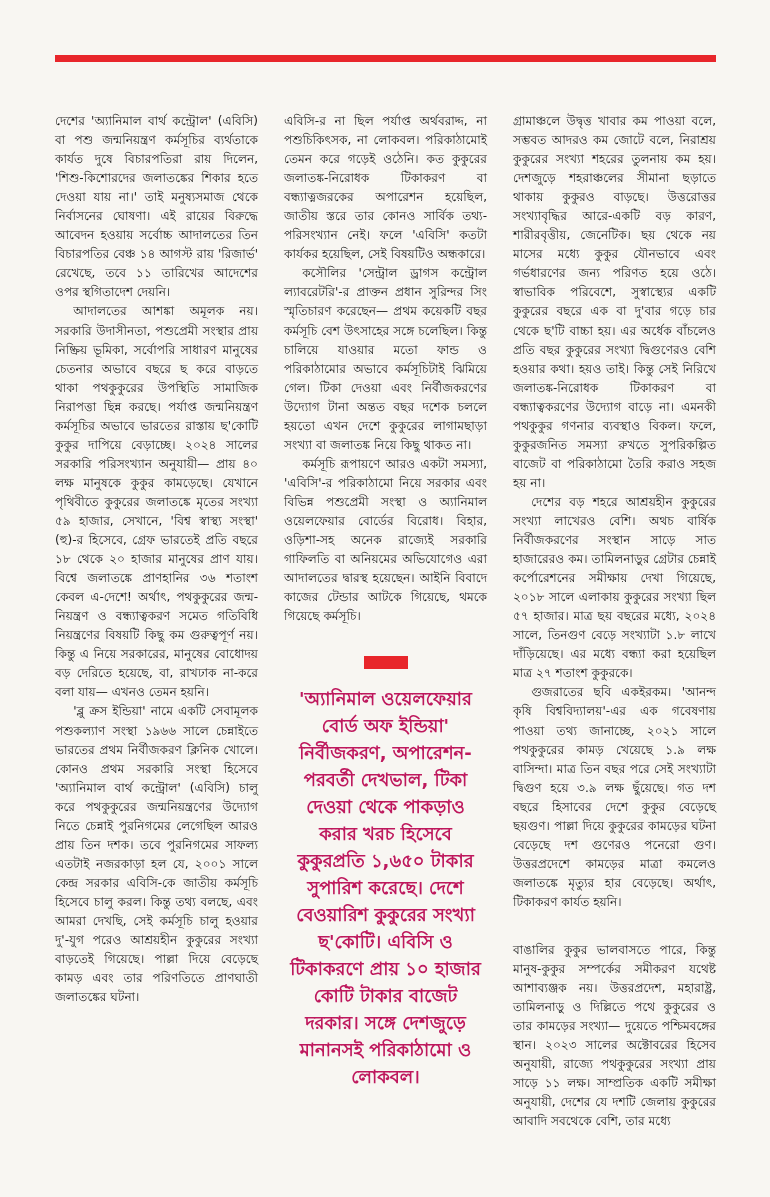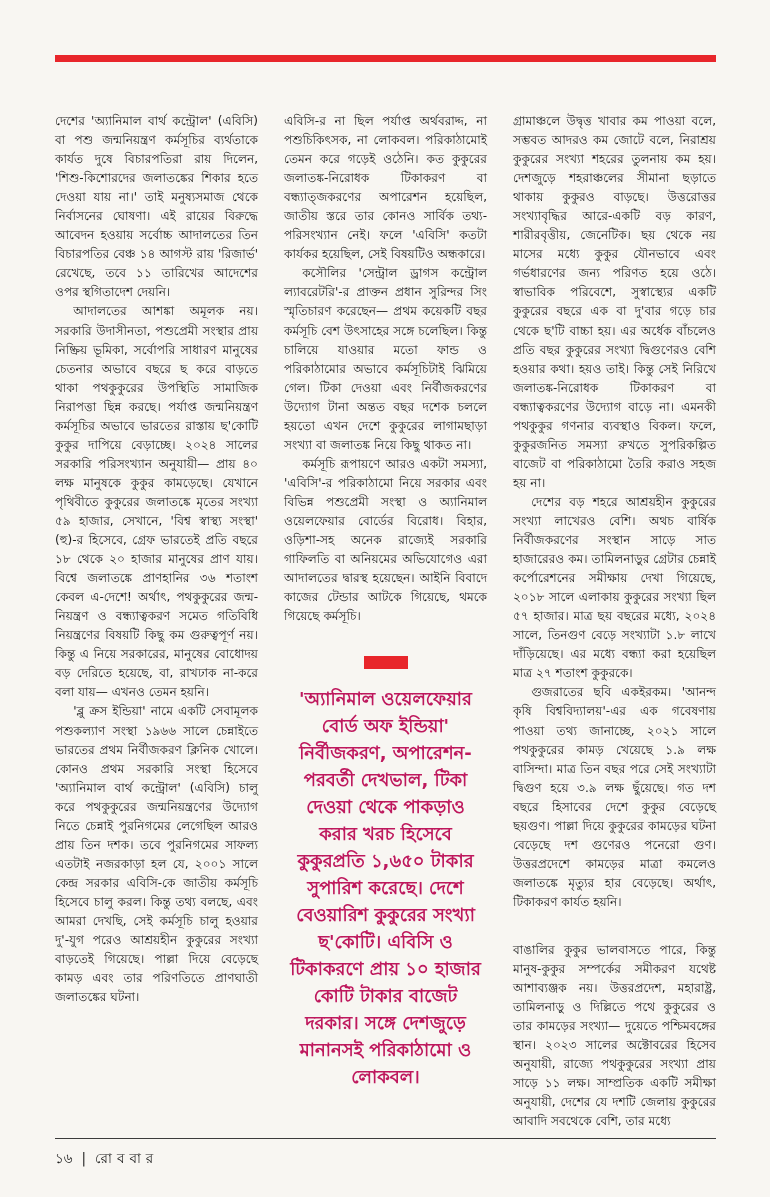--- a/index.html
+++ b/index.html
@@ -71,40 +71,32 @@
 
   <div class="content">
 
     <div class="col">
       <p>দেশের 'অ্যানিমাল বার্থ কন্ট্রোল' (এবিসি) বা পশু জন্মনিয়ন্ত্রণ কর্মসূচির ব্যর্থতাকে কার্যত দুষে বিচারপতিরা রায় দিলেন, 'শিশু-কিশোরদের জলাতঙ্কের শিকার হতে দেওয়া যায় না।' তাই মনুষ্যসমাজ থেকে নির্বাসনের ঘোষণা। এই রায়ের বিরুদ্ধে আবেদন হওয়ায় সর্বোচ্চ আদালতের তিন বিচারপতির বেঞ্চ ১৪ আগস্ট রায় 'রিজার্ভ' রেখেছে, তবে ১১ তারিখের আদেশের ওপর স্থগিতাদেশ দেয়নি।</p>
       <p>আদালতের আশঙ্কা অমূলক নয়। সরকারি উদাসীনতা, পশুপ্রেমী সংস্থার প্রায় নিষ্ক্রিয় ভূমিকা, সর্বোপরি সাধারণ মানুষের চেতনার অভাবে বছরে ছ করে বাড়তে থাকা পথকুকুরের উপস্থিতি সামাজিক নিরাপত্তা ছিন্ন করছে। পর্যাপ্ত জন্মনিয়ন্ত্রণ কর্মসূচির অভাবে ভারতের রাস্তায় ছ'কোটি কুকুর দাপিয়ে বেড়াচ্ছে। ২০২৪ সালের সরকারি পরিসংখ্যান অনুযায়ী— প্রায় ৪০ লক্ষ মানুষকে কুকুর কামড়েছে। যেখানে পৃথিবীতে কুকুরের জলাতঙ্কে মৃতের সংখ্যা ৫৯ হাজার, সেখানে, 'বিশ্ব স্বাস্থ্য সংস্থা' (হু)-র হিসেবে, গ্রেফ ভারতেই প্রতি বছরে ১৮ থেকে ২০ হাজার মানুষের প্রাণ যায়। বিশ্বে জলাতঙ্কে প্রাণহানির ৩৬ শতাংশ কেবল এ-দেশে! অর্থাৎ, পথকুকুরের জন্ম-নিয়ন্ত্রণ ও বন্ধ্যাত্বকরণ সমেত গতিবিধি নিয়ন্ত্রণের বিষয়টি কিছু কম গুরুত্বপূর্ণ নয়। কিন্তু এ নিয়ে সরকারের, মানুষের বোধোদয় বড় দেরিতে হয়েছে, বা, রাখঢাক না-করে বলা যায়— এখনও তেমন হয়নি।</p>
       <p>'ব্লু ক্রস ইন্ডিয়া' নামে একটি সেবামূলক পশুকল্যাণ সংস্থা ১৯৬৬ সালে চেন্নাইতে ভারতের প্রথম নির্বীজকরণ ক্লিনিক খোলে। কোনও প্রথম সরকারি সংস্থা হিসেবে 'অ্যানিমাল বার্থ কন্ট্রোল' (এবিসি) চালু করে পথকুকুরের জন্মনিয়ন্ত্রণের উদ্যোগ নিতে চেন্নাই পুরনিগমের লেগেছিল আরও প্রায় তিন দশক। তবে পুরনিগমের সাফল্য এতটাই নজরকাড়া হল যে, ২০০১ সালে কেন্দ্র সরকার এবিসি-কে জাতীয় কর্মসূচি হিসেবে চালু করল। কিন্তু তথ্য বলছে, এবং আমরা দেখছি, সেই কর্মসূচি চালু হওয়ার দু'-যুগ পরেও আশ্রয়হীন কুকুরের সংখ্যা বাড়তেই গিয়েছে। পাল্লা দিয়ে বেড়েছে কামড় এবং তার পরিণতিতে প্রাণঘাতী জলাতঙ্কের ঘটনা।</p>
     </div>
 
     <div class="col">
-      <p>এবিসি-র না ছিল পর্যাপ্ত অর্থবরাদ্দ, না পশুচিকিৎসক, না লোকবল। পরিকাঠামোই তেমন করে গড়েই ওঠেনি। কত কুকুরের জলাতঙ্ক-নিরোধক টিকাকরণ বা বন্ধ্যাত্জকরণের অপারেশন হয়েছিল, জাতীয় স্তরে তার কোনও সার্বিক তথ্য-পরিসংখ্যান নেই। ফলে 'এবিসি' কতটা কার্যকর হয়েছিল, সেই বিষয়টিও অন্ধকারে।</p>
+      <p>এবিসি-র না ছিল পর্যাপ্ত অর্থবরাদ্দ, না পশুচিকিৎসক, না লোকবল। পরিকাঠামোই তেমন করে গড়েই ওঠেনি। কত কুকুরের জলাতঙ্ক-নিরোধক টিকাকরণ বা বন্ধ্যাত্নজরকের অপারেশন হয়েছিল, জাতীয় স্তরে তার কোনও সার্বিক তথ্য-পরিসংখ্যান নেই। ফলে 'এবিসি' কতটা কার্যকর হয়েছিল, সেই বিষয়টিও অন্ধকারে।</p>
       <p>কসৌলির 'সেন্ট্রাল ড্রাগস কন্ট্রোল ল্যাবরেটরি'-র প্রাক্তন প্রধান সুরিন্দর সিং স্মৃতিচারণ করেছেন— প্রথম কয়েকটি বছর কর্মসূচি বেশ উৎসাহের সঙ্গে চলেছিল। কিন্তু চালিয়ে যাওয়ার মতো ফান্ড ও পরিকাঠামোর অভাবে কর্মসূচিটাই ঝিমিয়ে গেল। টিকা দেওয়া এবং নির্বীজকরণের উদ্যোগ টানা অন্তত বছর দশেক চললে হয়তো এখন দেশে কুকুরের লাগামছাড়া সংখ্যা বা জলাতঙ্ক নিয়ে কিছু থাকত না।</p>
       <p>কর্মসূচি রূপায়ণে আরও একটা সমস্যা, 'এবিসি'-র পরিকাঠামো নিয়ে সরকার এবং বিভিন্ন পশুপ্রেমী সংস্থা ও অ্যানিমাল ওয়েলফেয়ার বোর্ডের বিরোধ। বিহার, ওড়িশা-সহ অনেক রাজ্যেই সরকারি গাফিলতি বা অনিয়মের অভিযোগেও এরা আদালতের দ্বারস্থ হয়েছেন। আইনি বিবাদে কাজের টেন্ডার আটকে গিয়েছে, থমকে গিয়েছে কর্মসূচি।</p>
       <div class="pullquote">
         <div class="pq-marker" style="background: rgb(232, 38, 43);"></div>
         <div class="pq-text">'অ্যানিমাল ওয়েলফেয়ার বোর্ড অফ ইন্ডিয়া' নির্বীজকরণ, অপারেশন-পরবর্তী দেখভাল, টিকা দেওয়া থেকে পাকড়াও করার খরচ হিসেবে কুকুরপ্রতি ১,৬৫০ টাকার সুপারিশ করেছে। দেশে বেওয়ারিশ কুকুরের সংখ্যা ছ'কোটি। এবিসি ও টিকাকরণে প্রায় ১০ হাজার কোটি টাকার বাজেট দরকার। সঙ্গে দেশজুড়ে মানানসই পরিকাঠামো ও লোকবল।</div>
       </div>
     </div>
 
     <div class="col">
       <p>গ্রামাঞ্চলে উদ্বৃত্ত খাবার কম পাওয়া বলে, সম্ভবত আদরও কম জোটে বলে, নিরাশ্রয় কুকুরের সংখ্যা শহরের তুলনায় কম হয়। দেশজুড়ে শহরাঞ্চলের সীমানা ছড়াতে থাকায় কুকুরও বাড়ছে। উত্তরোত্তর সংখ্যাবৃদ্ধির আরে-একটি বড় কারণ, শারীরবৃত্তীয়, জেনেটিক। ছয় থেকে নয় মাসের মধ্যে কুকুর যৌনভাবে এবং গর্ভধারণের জন্য পরিণত হয়ে ওঠে। স্বাভাবিক পরিবেশে, সুস্বাস্থ্যের একটি কুকুরের বছরে এক বা দু'বার গড়ে চার থেকে ছ'টি বাচ্চা হয়। এর অর্ধেক বাঁচলেও প্রতি বছর কুকুরের সংখ্যা দ্বিগুণেরও বেশি হওয়ার কথা। হয়ও তাই। কিন্তু সেই নিরিখে জলাতঙ্ক-নিরোধক টিকাকরণ বা বন্ধ্যাত্বকরণের উদ্যোগ বাড়ে না। এমনকী পথকুকুর গণনার ব্যবস্থাও বিকল। ফলে, কুকুরজনিত সমস্যা রুখতে সুপরিকল্পিত বাজেট বা পরিকাঠামো তৈরি করাও সহজ হয় না।</p>
       <p>দেশের বড় শহরে আশ্রয়হীন কুকুরের সংখ্যা লাখেরও বেশি। অথচ বার্ষিক নির্বীজকরণের সংস্থান সাড়ে সাত হাজারেরও কম। তামিলনাড়ুর গ্রেটার চেন্নাই কর্পোরেশনের সমীক্ষায় দেখা গিয়েছে, ২০১৮ সালে এলাকায় কুকুরের সংখ্যা ছিল ৫৭ হাজার। মাত্র ছয় বছরের মধ্যে, ২০২৪ সালে, তিনগুণ বেড়ে সংখ্যাটা ১.৮ লাখে দাঁড়িয়েছে। এর মধ্যে বন্ধ্যা করা হয়েছিল মাত্র ২৭ শতাংশ কুকুরকে।</p>
       <p>গুজরাতের ছবি একইরকম। 'আনন্দ কৃষি বিশ্ববিদ্যালয়'-এর এক গবেষণায় পাওয়া তথ্য জানাচ্ছে, ২০২১ সালে পথকুকুরের কামড় খেয়েছে ১.৯ লক্ষ বাসিন্দা। মাত্র তিন বছর পরে সেই সংখ্যাটা দ্বিগুণ হয়ে ৩.৯ লক্ষ ছুঁয়েছে। গত দশ বছরে হিসাবের দেশে কুকুর বেড়েছে ছয়গুণ। পাল্লা দিয়ে কুকুরের কামড়ের ঘটনা বেড়েছে দশ গুণেরও পনেরো গুণ। উত্তরপ্রদেশে কামড়ের মাত্রা কমলেও জলাতঙ্কে মৃত্যুর হার বেড়েছে। অর্থাৎ, টিকাকরণ কার্যত হয়নি।</p>
       <p class="gap">বাঙালির কুকুর ভালবাসতে পারে, কিন্তু মানুষ-কুকুর সম্পর্কের সমীকরণ যথেষ্ট আশাব্যঞ্জক নয়। উত্তরপ্রদেশ, মহারাষ্ট্র, তামিলনাড়ু ও দিল্লিতে পথে কুকুরের ও তার কামড়ের সংখ্যা— দুয়েতে পশ্চিমবঙ্গের স্থান। ২০২৩ সালের অক্টোবরের হিসেব অনুযায়ী, রাজ্যে পথকুকুরের সংখ্যা প্রায় সাড়ে ১১ লক্ষ। সাম্প্রতিক একটি সমীক্ষা অনুযায়ী, দেশের যে দশটি জেলায় কুকুরের আবাদি সবথেকে বেশি, তার মধ্যে</p>
     </div>
 
   </div>
 
-  <div class="footer">
-    <div class="footer-rule"></div>
-    <div class="footer-line">
-      <span>১৬</span>
-      <span>|</span>
-      <span class="masthead">রোববার</span>
-    </div>
-  </div>
 
 </div>
 
 </body></html>

